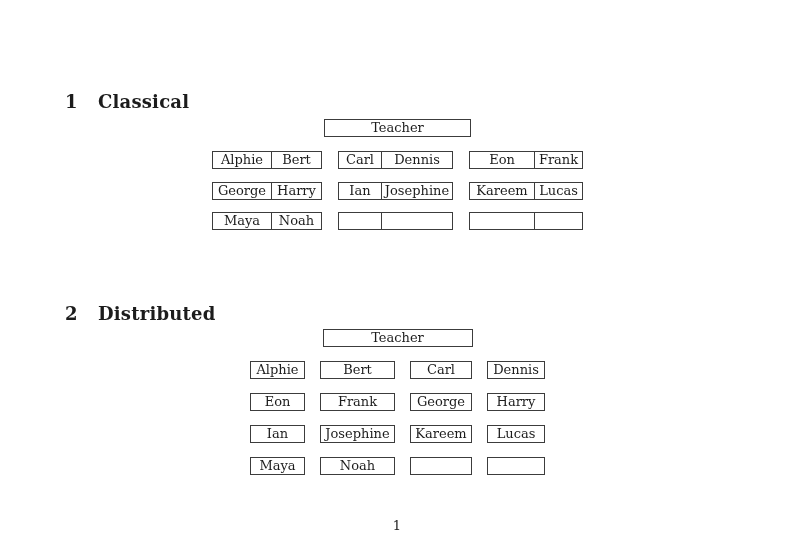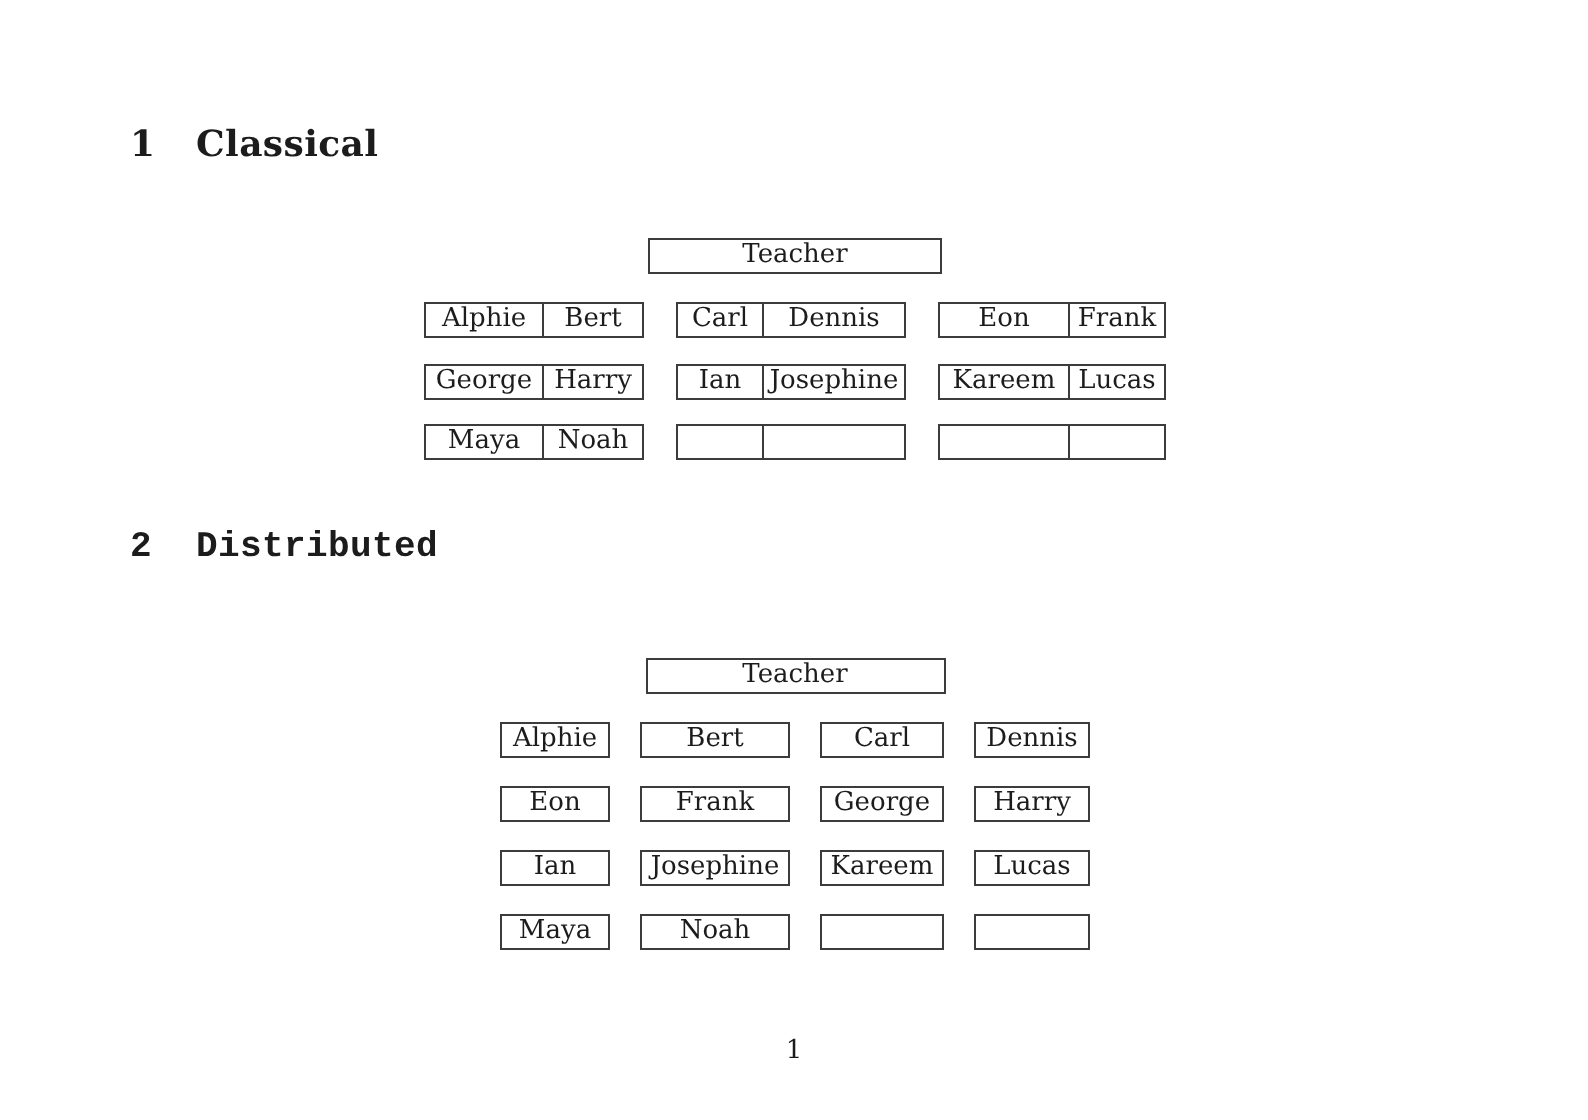--- a/index.html
+++ b/index.html
@@ -9,24 +9,25 @@
     background:#ffffff;
     font-family:"DejaVu Serif", serif;
     color:#1c1c1c;
     overflow:hidden;
   }
   .sec-heading{
     position:absolute;left:65px;
     font-size:18px;font-weight:bold;
     letter-spacing:0.2px;
     white-space:nowrap;
+    margin-top:29px;
   }
   .sec-heading .sec-num{display:inline-block;min-width:33px;}
   #heading-classical{top:62px;}
-  #heading-distributed{top:264px;font-family:Liberation Mono, monospace;}
+  #heading-distributed{top:274px;}
 
   
   .teacher-box{
     height:18px;box-sizing:border-box;
     border:1px solid #3c3c3c;
     margin:12px auto;
     text-align:center;
     font-size:13px;line-height:16px;
     background:#fff;
   }

